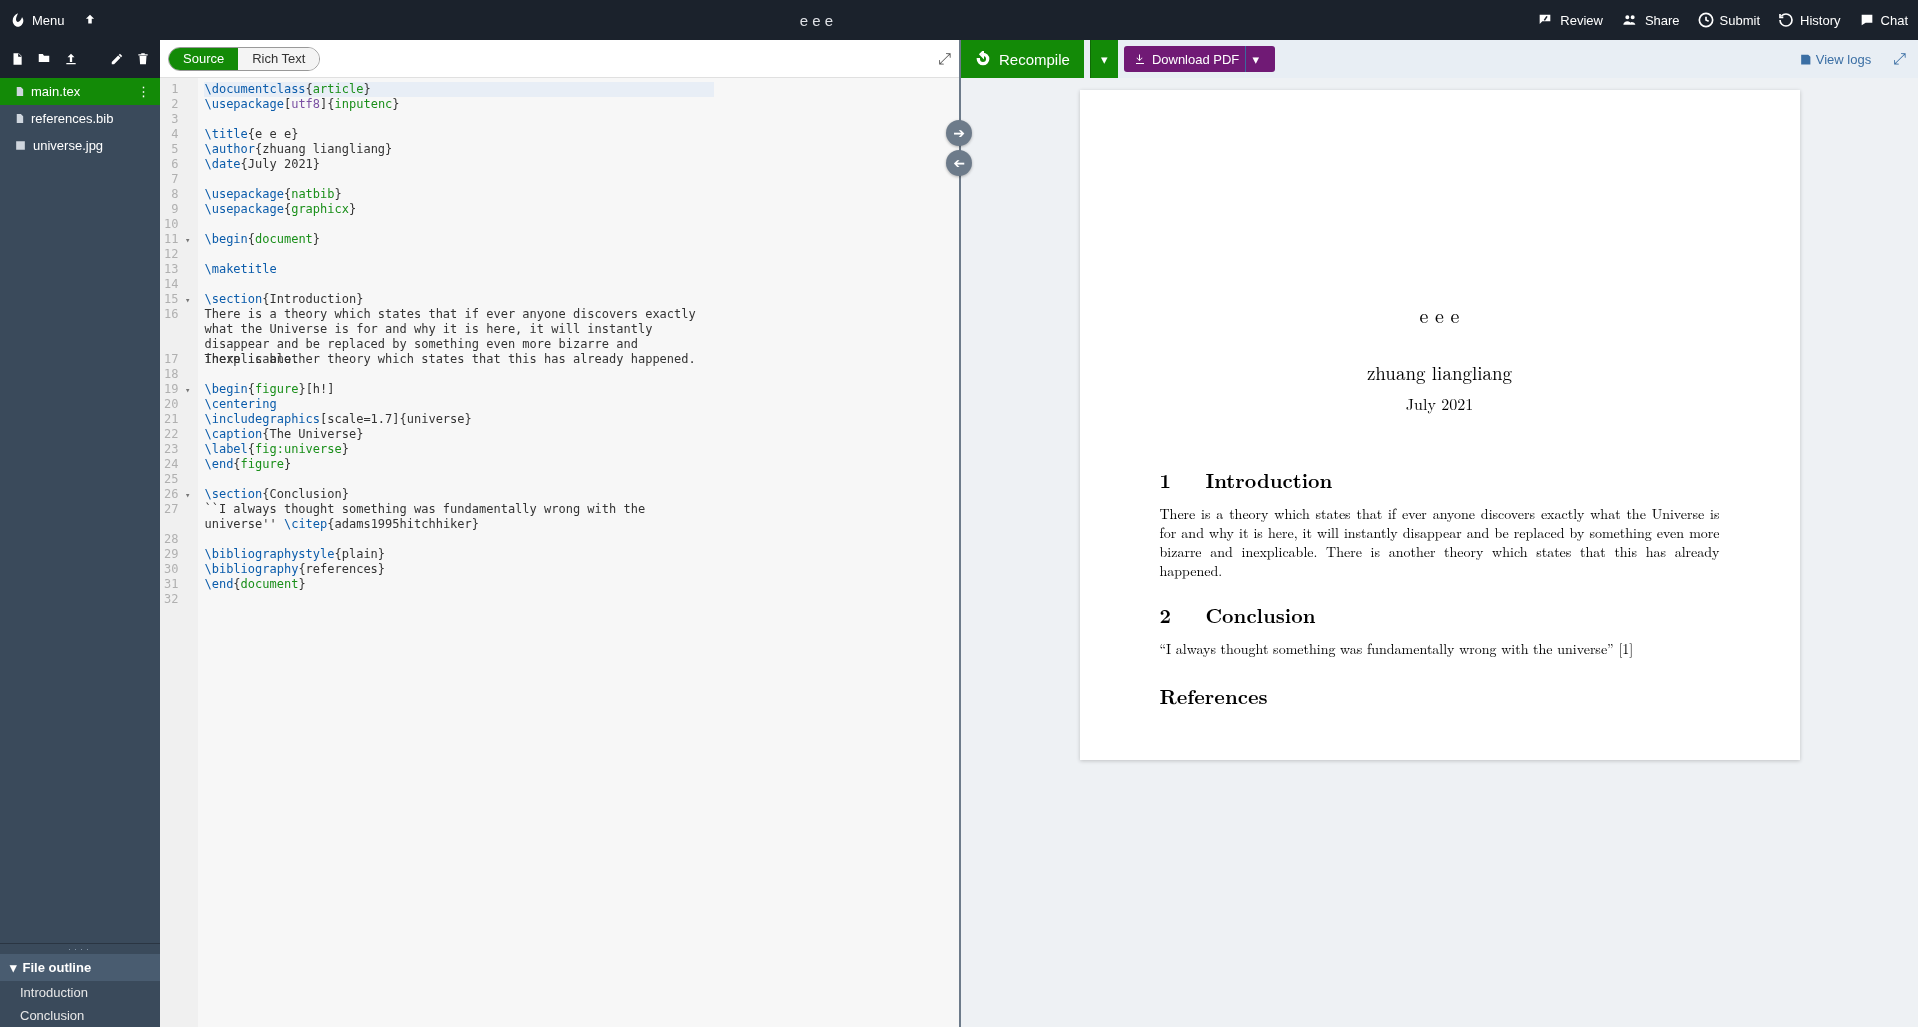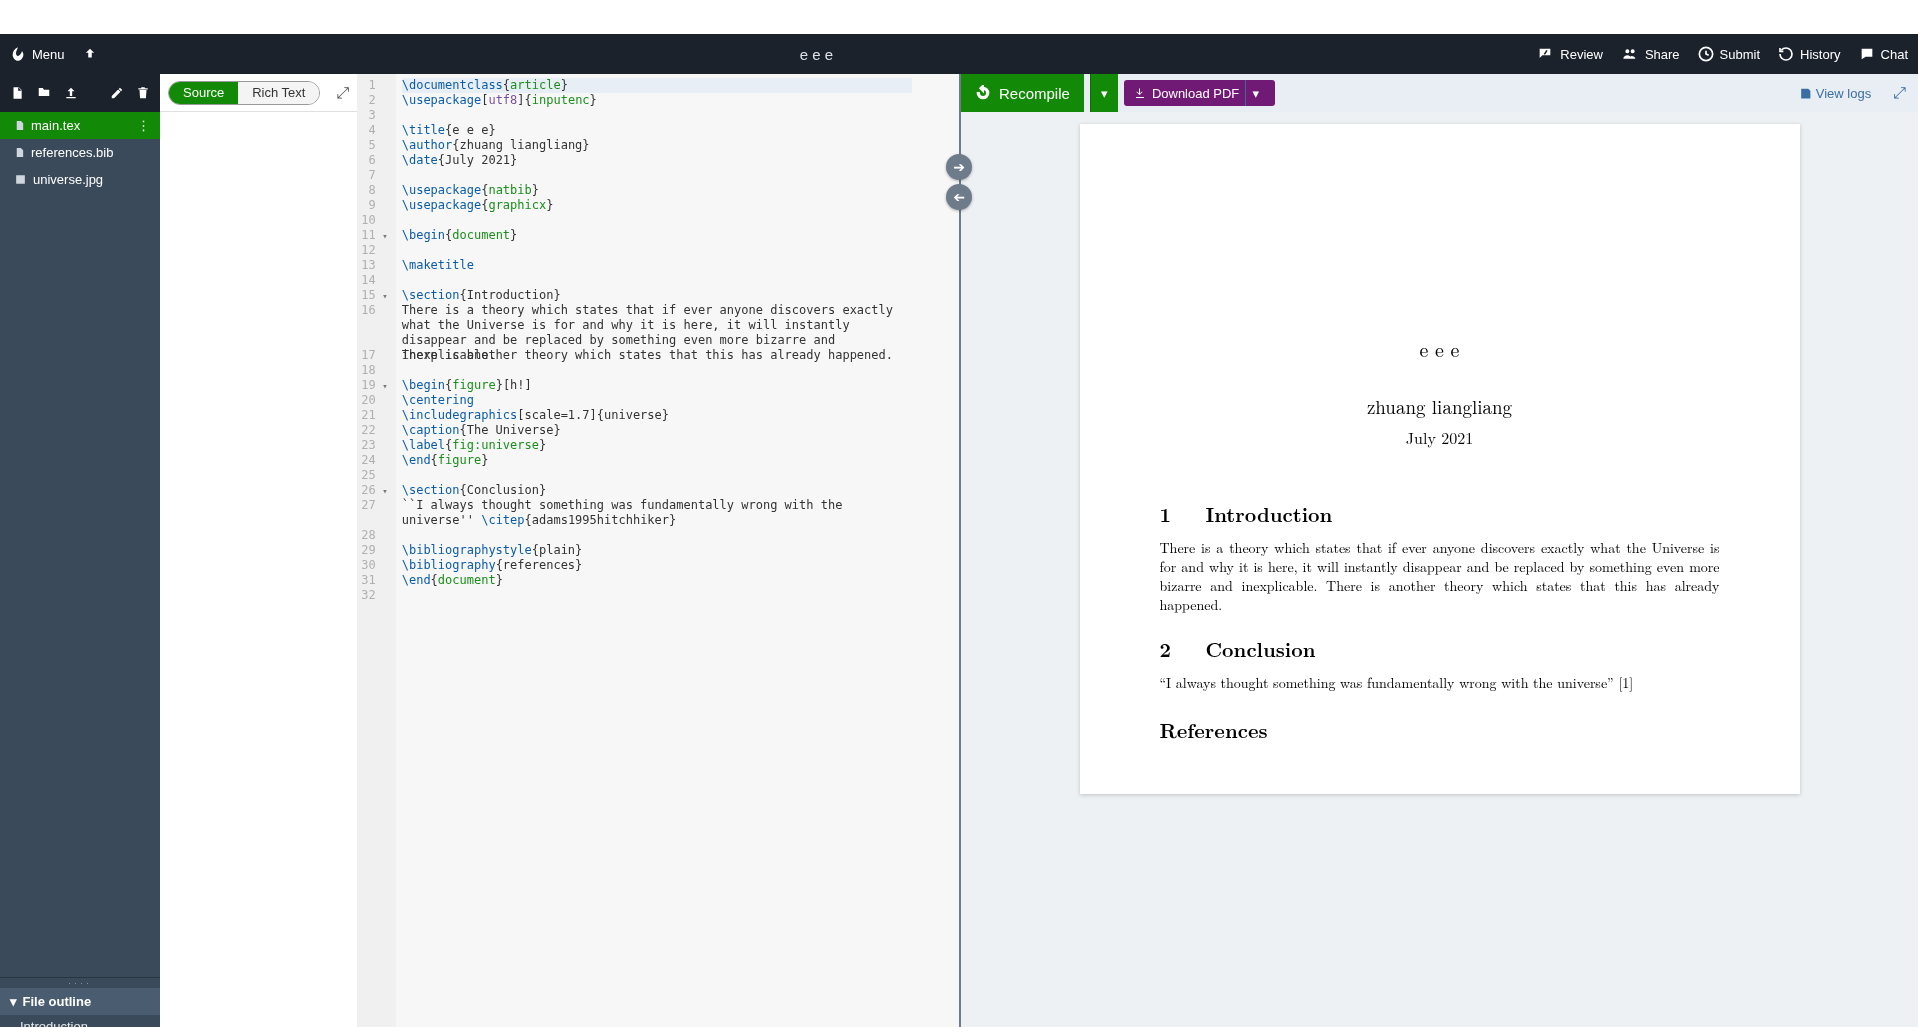--- a/index.html
+++ b/index.html
@@ -1,33 +1,33 @@
 <!DOCTYPE html>
 <html><head>
 <meta charset="utf-8">
 <style>
 * { margin: 0; padding: 0; box-sizing: border-box; }
 body { font-family: -apple-system, "Helvetica Neue", Arial, sans-serif; font-size: 13px; color: #cfd0d3; background: #fff; overflow: hidden; }
-.topbar { background: #1b222c; height: 40px; display: flex; align-items: center; padding: 0 10px; color: #fff; margin-top: 34px; }
+.topbar { background: #1b222c; height: 40px; display: flex; align-items: center; padding: 0 10px; color: #fff; }
 .topbar-left, .topbar-right { display: flex; align-items: center; gap: 18px; }
 .topbar-center { flex: 1; text-align: center; color: #dfe1e6; font-size: 15px; }
 .topbar-item { display:flex; align-items:center; gap:6px; cursor:pointer; color:#fff; }
 .layout { display:flex; height: calc(100vh - 40px); }
 
 .sidebar { width: 160px; background: #3a4a5b; display:flex; flex-direction:column; color:#fff; }
 .sb-toolbar { background:#1b222c; height:38px; display:flex; align-items:center; padding:0 10px; justify-content:space-between; }
 .sb-toolbar .left, .sb-toolbar .right { display:flex; gap:12px; }
 .file-list { flex:1; overflow:auto; }
 .file-item { padding:6px 10px 6px 14px; display:flex; align-items:center; gap:6px; cursor:pointer; position:relative; }
 .file-item.selected { background:#138a07; }
 .file-item .dots { margin-left:auto; }
 .outline-hdr { background:#495c70; padding:6px 10px; display:flex; align-items:center; gap:6px; cursor:pointer; font-weight:bold;}
 .outline-item { padding:4px 10px 4px 20px; cursor:pointer; color:#e8e8e8; }
 
-.editor-pane { flex:1; display:flex; min-width:0; position:relative;}
+.editor-pane { flex:1; display:flex; flex-direction:column; min-width:0; position:relative;}
 .ed-toolbar { height:38px; background:#fff; display:flex; align-items:center; padding:0 8px; gap:8px; border-bottom:1px solid #e0e0e0;}
 .mode-toggle { display:flex; border:1px solid #999; border-radius:14px; overflow:hidden; height:24px; }
 .mode-toggle span { padding:2px 14px; font-size:13px; cursor:pointer; display:flex; align-items:center; }
 .mode-toggle .active { background:#138a07; color:#fff; }
 .mode-toggle .inactive { background:#f4f4f4; color:#333; }
 .ed-toolbar .spacer { flex:1; }
 .expand-icon { color:#555; cursor:pointer; font-size:16px;}
 .code-area { flex:1; overflow:auto; background:#f7f7f7; display:flex; font-family: Menlo, Consolas, monospace; font-size:12px; line-height:15px;}
 .gutter { background:#f0f0f0; color:#b0b0b0; text-align:right; padding:4px 8px 4px 4px; user-select:none; }
 .gutter div { height:15px; }

